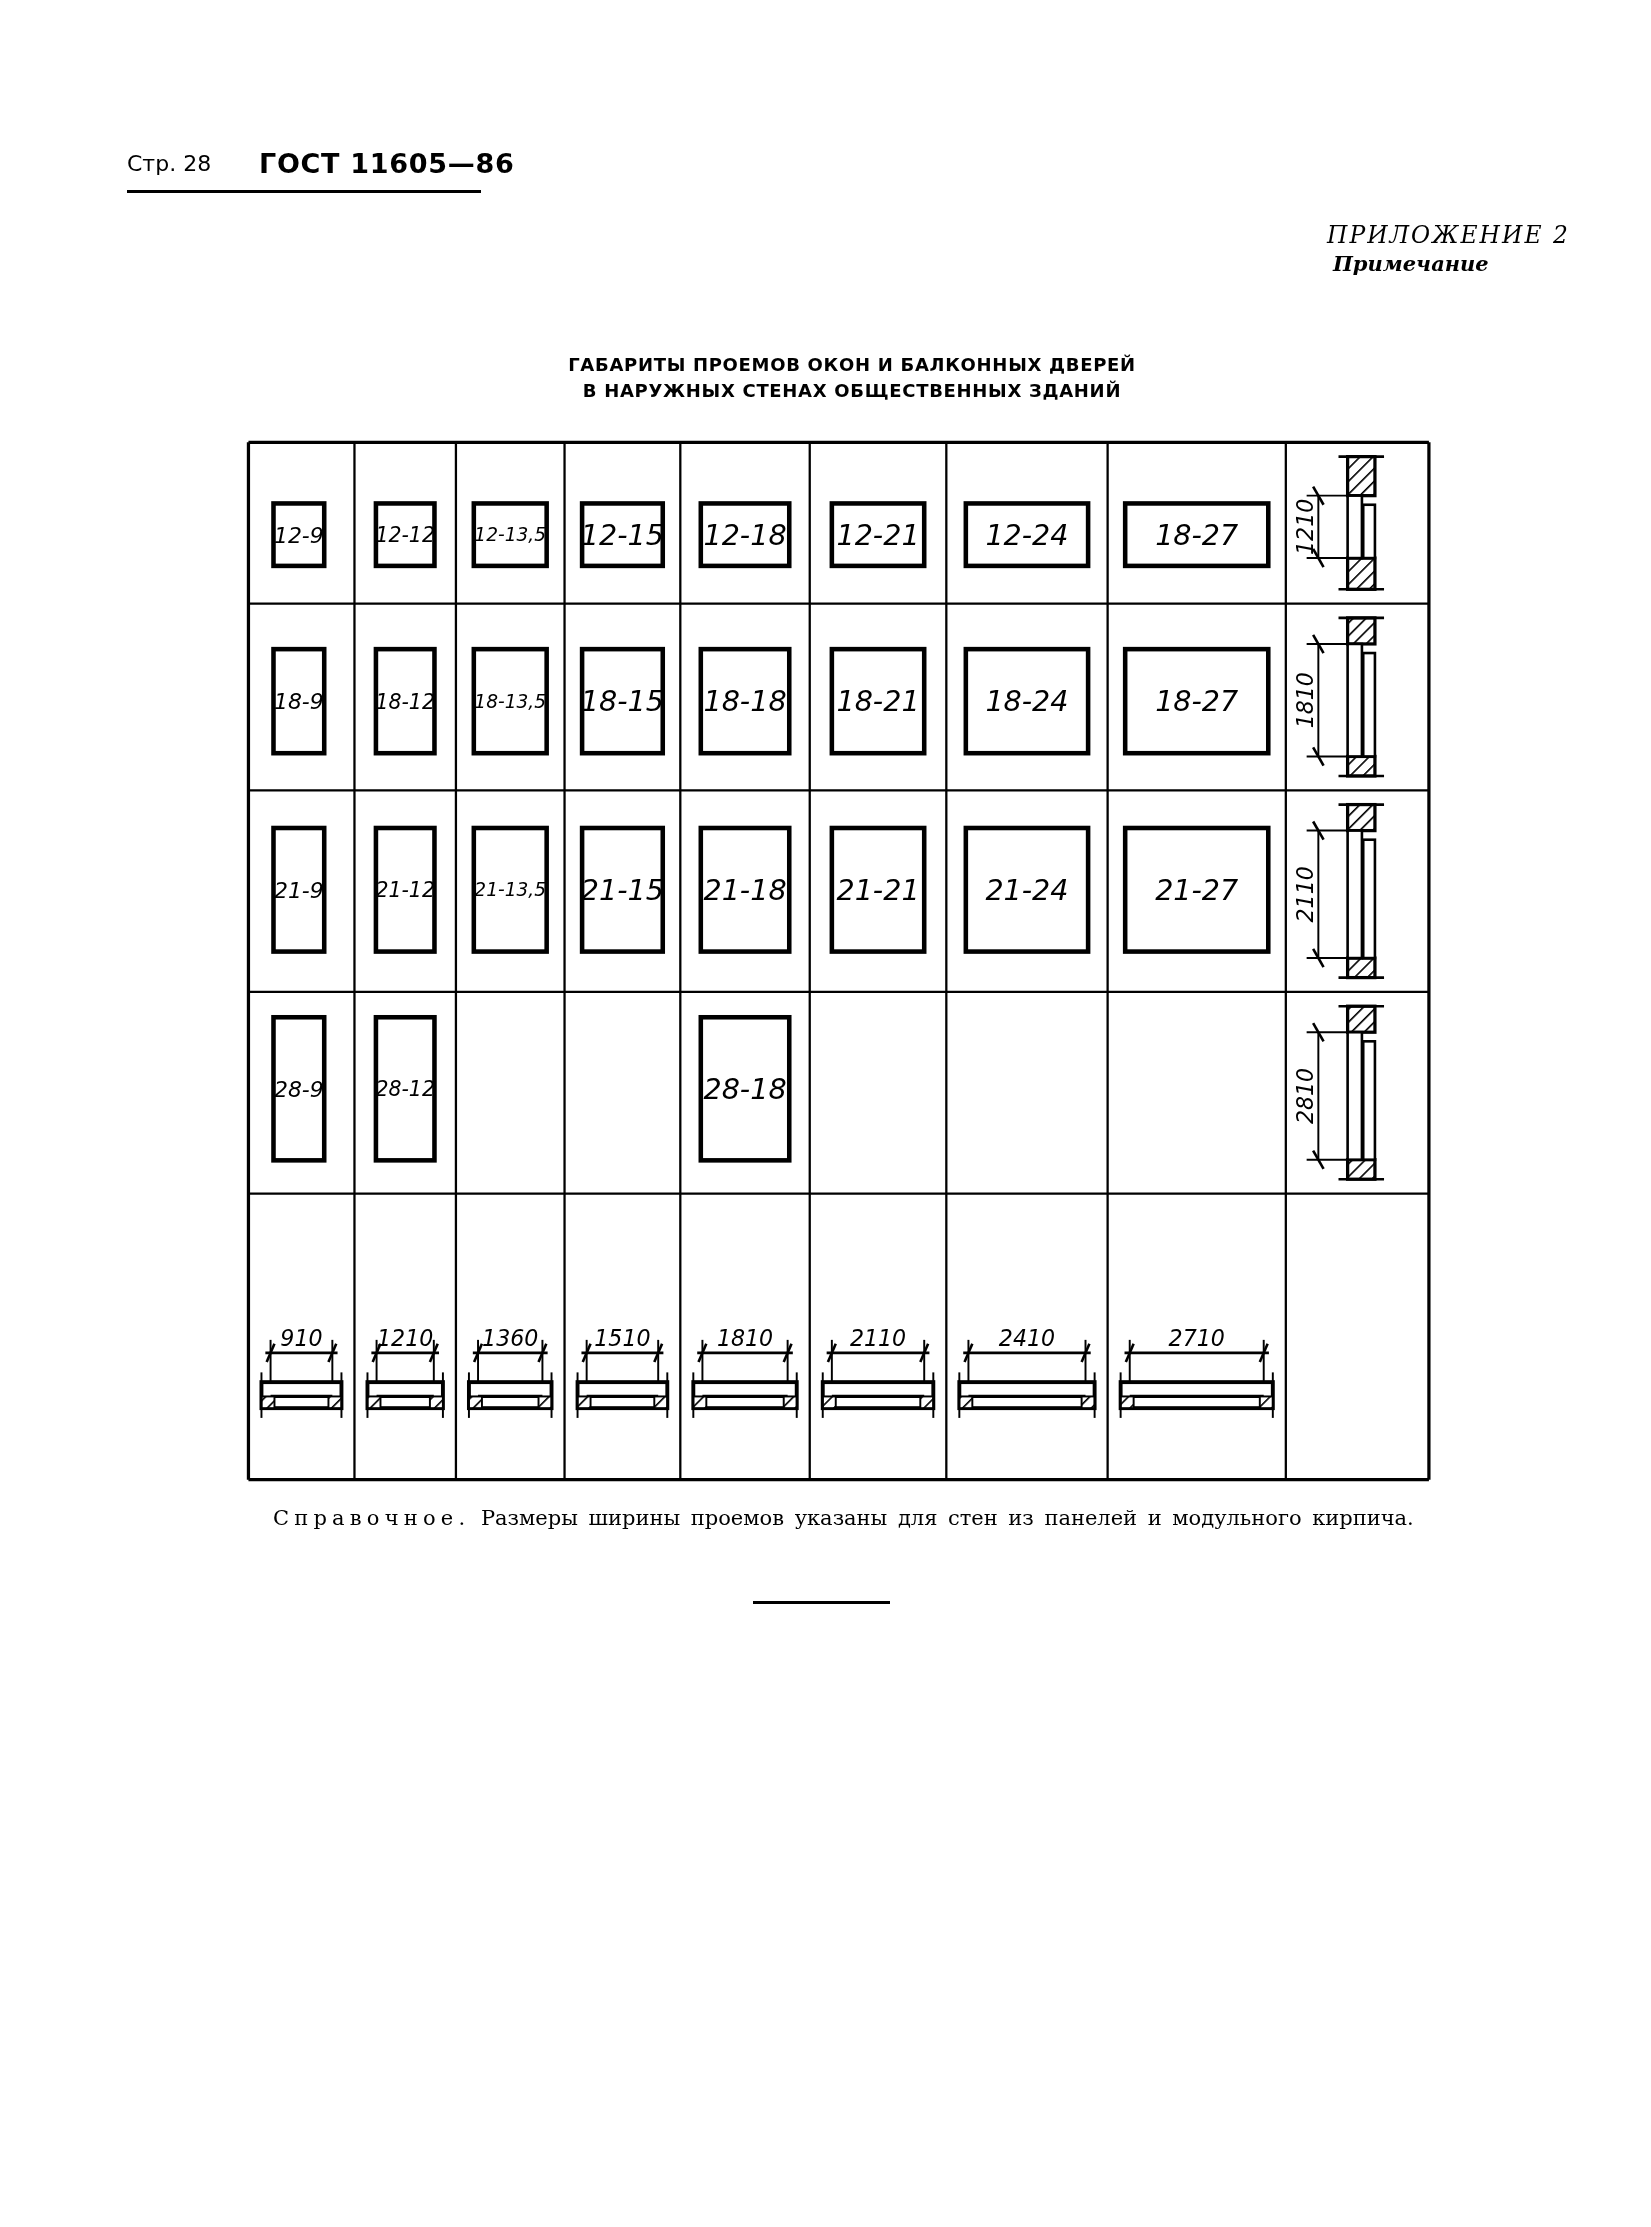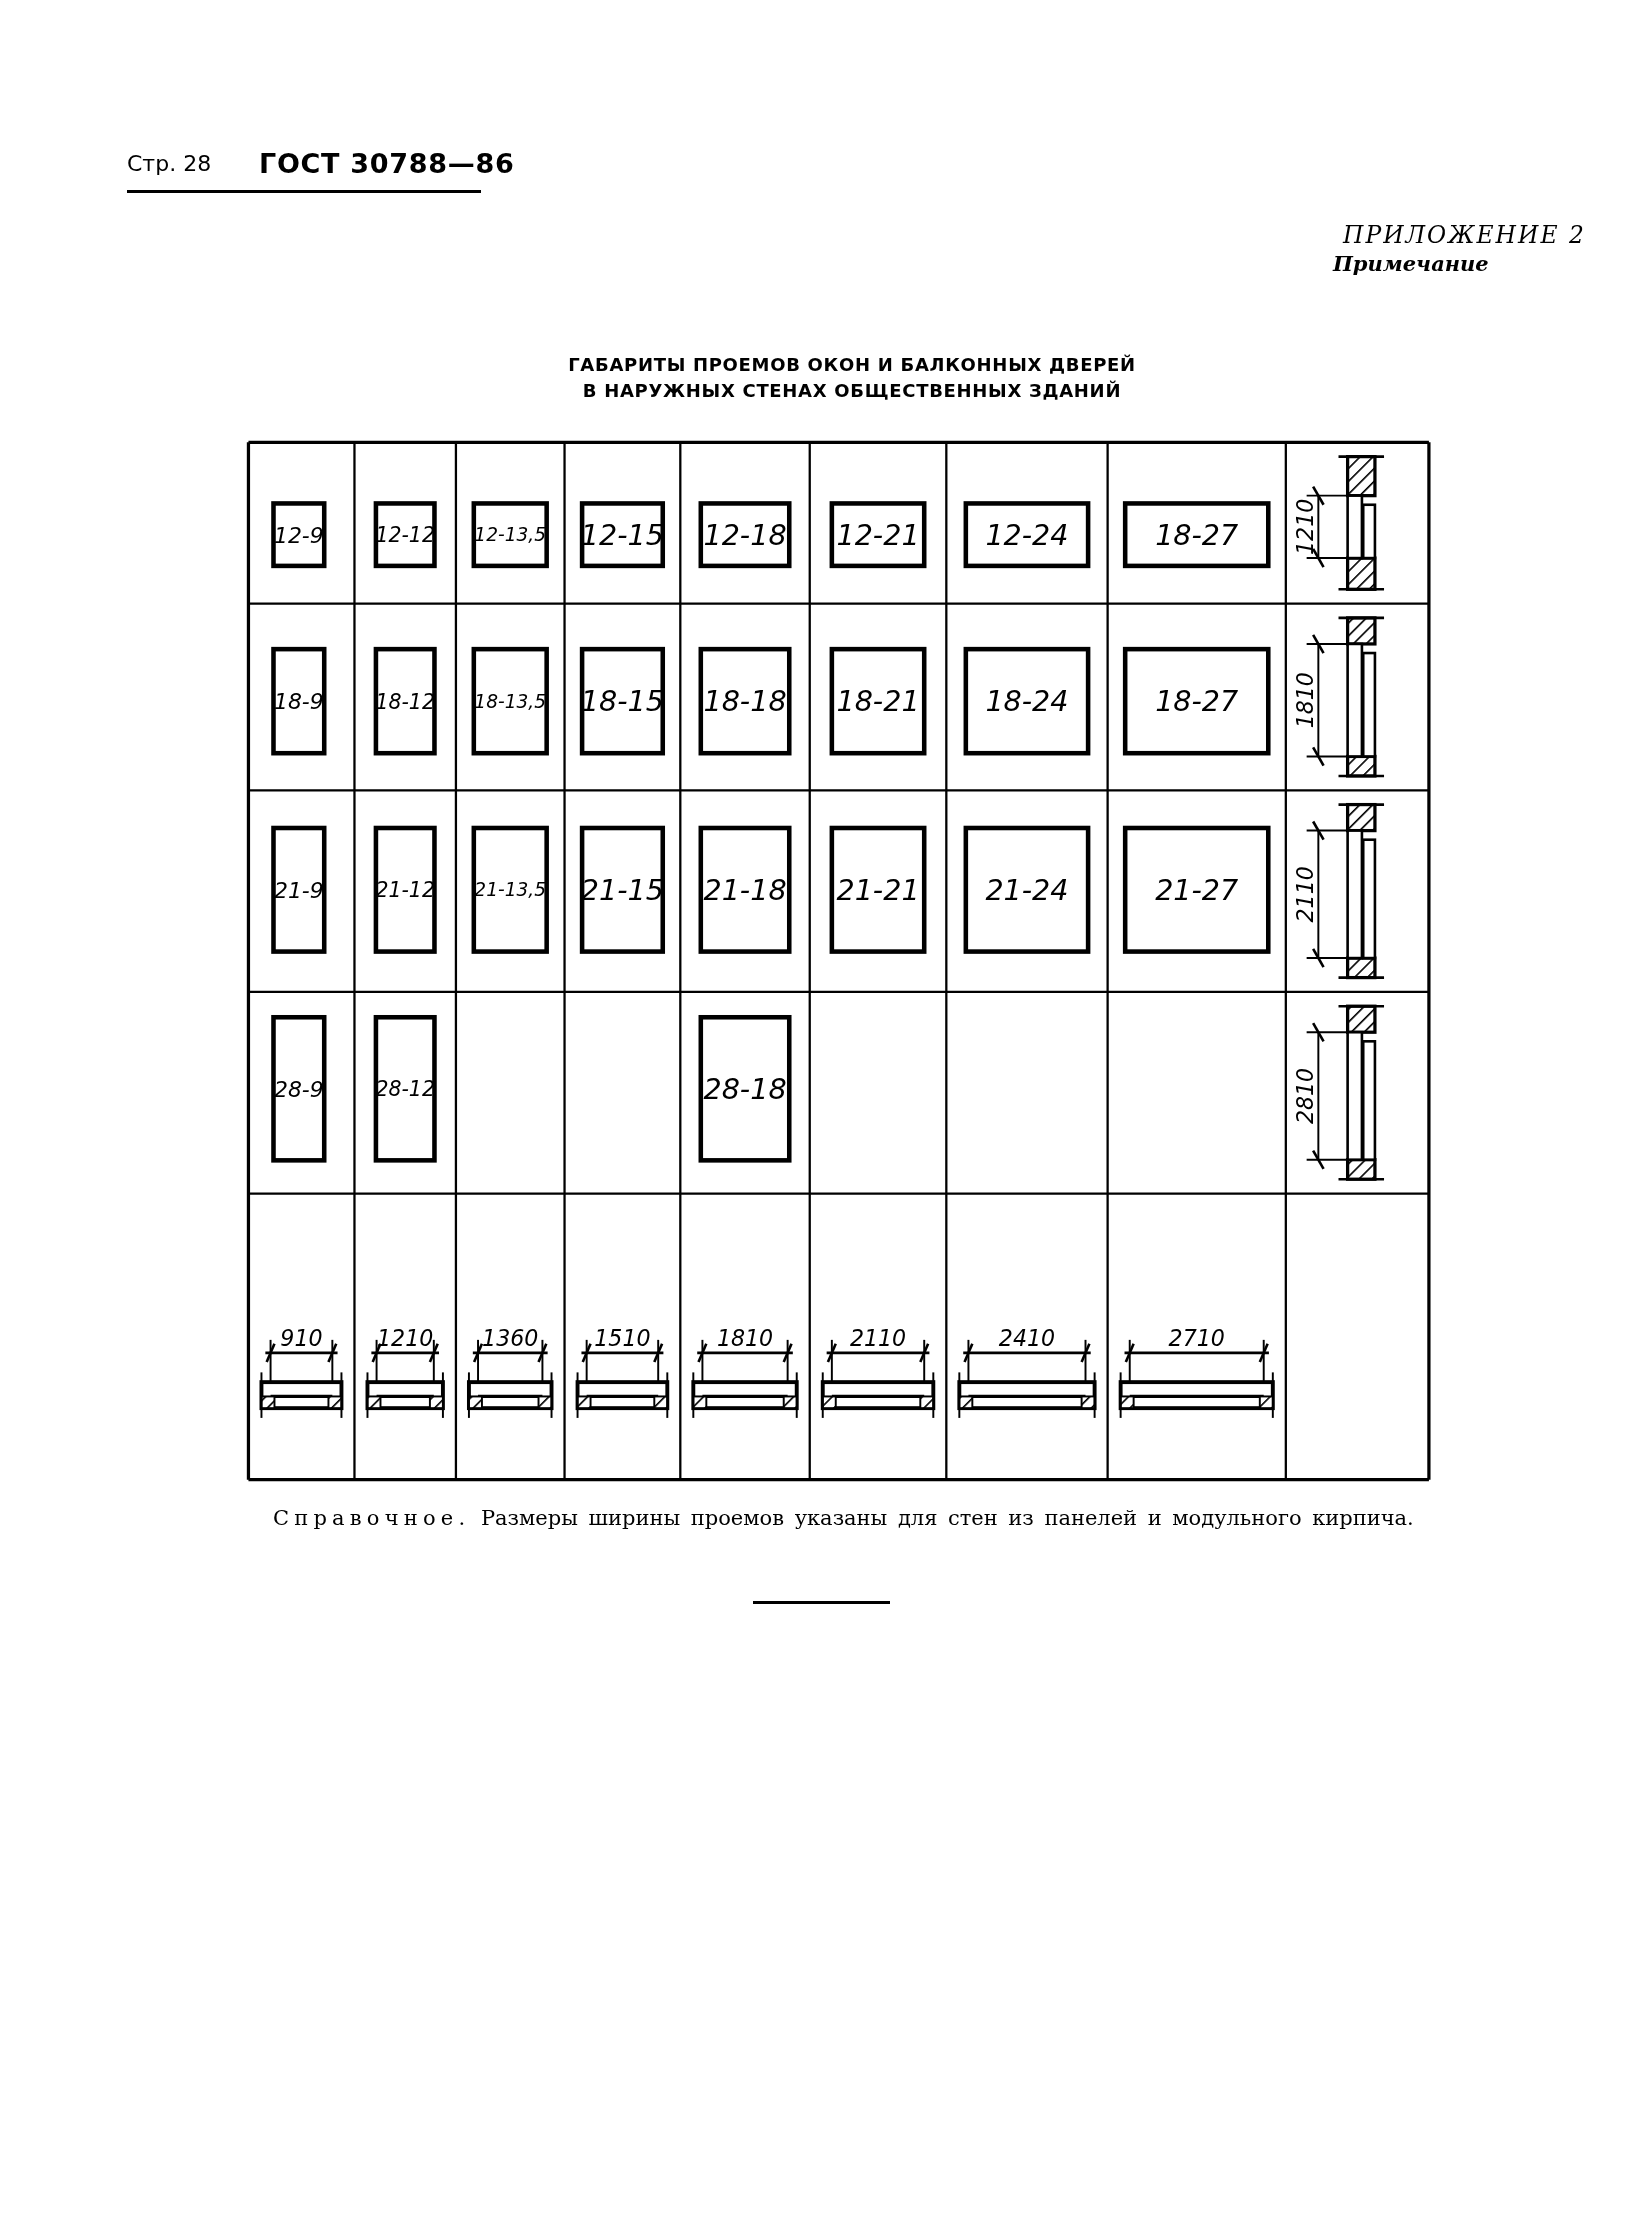--- a/index.html
+++ b/index.html
@@ -2,36 +2,36 @@
 <html style="font-size:10.4px"><head>
 <meta charset="utf-8">
 <style>
   html, body { margin: 0; padding: 0; background: #ffffff; }
   body { width: 1652px; height: 2227px; position: relative; overflow: hidden; color: #000; }
   .abs { position: absolute; }
   .header-line { font-family: "DejaVu Sans", sans-serif; font-size: 22px; }
   #page-num { left: 127px; top: 151px; }
   #gost { left: 259px; top: 148px; font-weight: bold; font-size: 27px; letter-spacing: 0.7px; }
   #header-rule { left: 127px; top: 190px; width: 354px; height: 3.3px; background: #000; }
-  #appendix { left: 1327px; top: 221px; font-family: "DejaVu Serif", serif; font-style: italic; font-size: 23.4px; letter-spacing: 2px; margin-left: 16px; }
+  #appendix { left: 1327px; top: 221px; font-family: "DejaVu Serif", serif; font-style: italic; font-size: 23.4px; letter-spacing: 2px; }
   #appendix-sub { left: 1333px; top: 251px; font-family: "DejaVu Serif", serif; font-style: italic; font-weight: bold; font-size: 21px; }
   .title { left: 0; width: 1652px; text-align: center; font-family: "DejaVu Sans", sans-serif; font-weight: bold; font-size: 18px; letter-spacing: 0.7px; }
   #title1 { top: 354px; left: 26px; }
   #title2 { top: 380px; left: 26px; }
   #table-svg { left: 0; top: 0; }
   .lbl { font-family: "DejaVu Sans", sans-serif; font-style: italic; }
   #note { left: 273px; top: 1506px; font-family: "DejaVu Serif", serif; font-size: 21px; word-spacing: 3.9px; }
   #note .spaced { letter-spacing: 5.2px; }
   #end-rule { left: 753px; top: 1601px; width: 137px; height: 3.3px; background: #000; }
 </style>
 </head>
 <body>
 
 <div id="page-num" class="abs header-line">Стр. 28</div>
-<div id="gost" class="abs header-line">ГОСТ 30788—86</div>
+<div id="gost" class="abs header-line">ГОСТ 11605—86</div>
 <div id="header-rule" class="abs"></div>
 
 <div id="appendix" class="abs">ПРИЛОЖЕНИЕ 2</div>
 <div id="appendix-sub" class="abs">Примечание</div>
 
 <div id="title1" class="abs title">ГАБАРИТЫ ПРОЕМОВ ОКОН И БАЛКОННЫХ ДВЕРЕЙ</div>
 <div id="title2" class="abs title">В НАРУЖНЫХ СТЕНАХ ОБЩЕСТВЕННЫХ ЗДАНИЙ</div>
 
 <svg id="table-svg" class="abs" width="1652" height="1496" viewBox="0 0 2540 2300">
   <defs>

